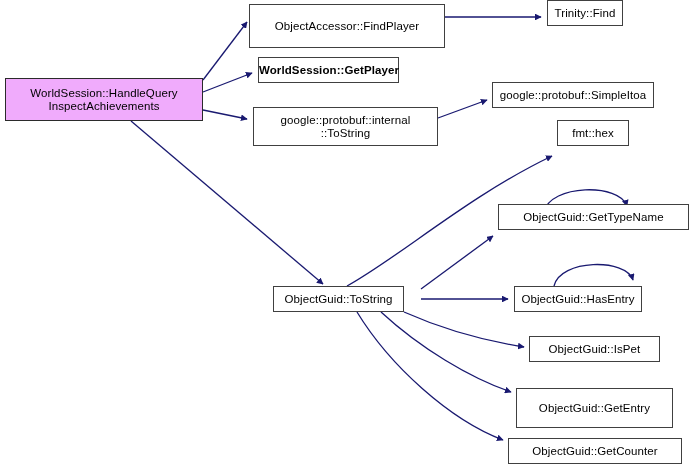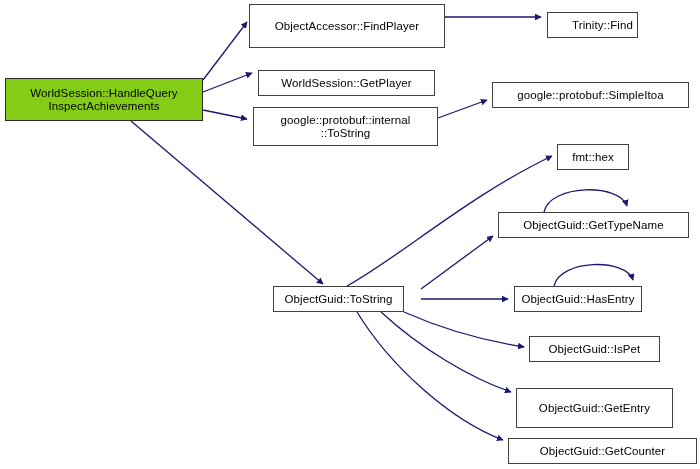--- a/index.html
+++ b/index.html
@@ -34,21 +34,21 @@
     align-items: center;
     justify-content: center;
     text-align: center;
     font-size: 11.5px;
     line-height: 13px;
     letter-spacing: 0.1px;
     white-space: pre-line;
     z-index: 2;
   }
   .node.root {
-    background: #84cc16;
+    background: #f0abfc;
     border: 1px solid #2b2b2b;
   }
   .node-label {
     display: block;
     width: 100%;
     padding: 0 4px;
     white-space: pre-line;
   }
 </style>
 </head>
@@ -75,26 +75,26 @@
         <path d="M 381,312 C 420,348 470,378 511,392" fill="none" stroke="#191970" stroke-width="1.3" marker-end="url(#arrow)"></path>
         <path d="M 357,312 C 390,366 450,420 503,440" fill="none" stroke="#191970" stroke-width="1.3" marker-end="url(#arrow)"></path>
         <path d="M 544,212 C 550,184 620,183 627,206" fill="none" stroke="#191970" stroke-width="1.3" marker-end="url(#arrow)"></path>
         <path d="M 554,286 C 560,259 626,258 633,280" fill="none" stroke="#191970" stroke-width="1.3" marker-end="url(#arrow)"></path>
       </g>
   </svg>
   <div id="node-group">
       <div class="node root" style="left: 5px; top: 78px; width: 198px; height: 43px;"><span class="node-label">WorldSession::HandleQuery
 InspectAchievements</span></div>
       <div class="node" style="left: 249px; top: 4px; width: 196px; height: 44px;"><span class="node-label">ObjectAccessor::FindPlayer</span></div>
-      <div class="node" style="left: 547px; top: 12px; width: 91px; height: 26px; text-align: right;"><span class="node-label">Trinity::Find</span></div>
-      <div class="node" style="left: 258px; top: 70px; width: 177px; height: 26px;"><span class="node-label">WorldSession::GetPlayer</span></div>
+      <div class="node" style="left: 547px; top: 0; width: 76px; height: 26px;"><span class="node-label">Trinity::Find</span></div>
+      <div class="node" style="left: 258px; top: 57px; width: 141px; height: 26px; font-weight: bold;"><span class="node-label">WorldSession::GetPlayer</span></div>
       <div class="node" style="left: 253px; top: 107px; width: 185px; height: 39px;"><span class="node-label">google::protobuf::internal
 ::ToString</span></div>
-      <div class="node" style="left: 492px; top: 82px; width: 197px; height: 26px;"><span class="node-label">google::protobuf::SimpleItoa</span></div>
-      <div class="node" style="left: 557px; top: 144px; width: 72px; height: 26px;"><span class="node-label">fmt::hex</span></div>
-      <div class="node" style="left: 498px; top: 212px; width: 191px; height: 26px;"><span class="node-label">ObjectGuid::GetTypeName</span></div>
+      <div class="node" style="left: 492px; top: 82px; width: 162px; height: 26px;"><span class="node-label">google::protobuf::SimpleItoa</span></div>
+      <div class="node" style="left: 557px; top: 120px; width: 72px; height: 26px;"><span class="node-label">fmt::hex</span></div>
+      <div class="node" style="left: 498px; top: 204px; width: 191px; height: 26px;"><span class="node-label">ObjectGuid::GetTypeName</span></div>
       <div class="node" style="left: 273px; top: 286px; width: 131px; height: 26px;"><span class="node-label">ObjectGuid::ToString</span></div>
       <div class="node" style="left: 514px; top: 286px; width: 128px; height: 26px;"><span class="node-label">ObjectGuid::HasEntry</span></div>
       <div class="node" style="left: 529px; top: 336px; width: 131px; height: 26px;"><span class="node-label">ObjectGuid::IsPet</span></div>
       <div class="node" style="left: 516px; top: 388px; width: 157px; height: 40px;"><span class="node-label">ObjectGuid::GetEntry</span></div>
-      <div class="node" style="left: 508px; top: 438px; width: 189px; height: 26px;"><span class="node-label">ObjectGuid::GetCounter</span></div>
+      <div class="node" style="left: 508px; top: 438px; width: 174px; height: 26px;"><span class="node-label">ObjectGuid::GetCounter</span></div>
     </div>
 </div>
 
 </body></html>

